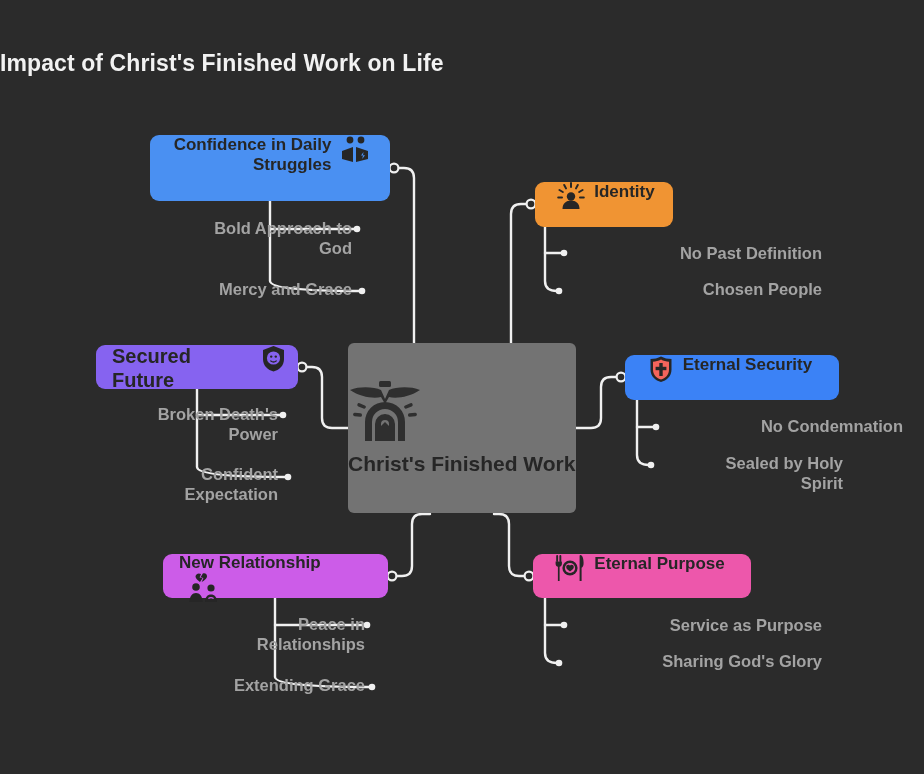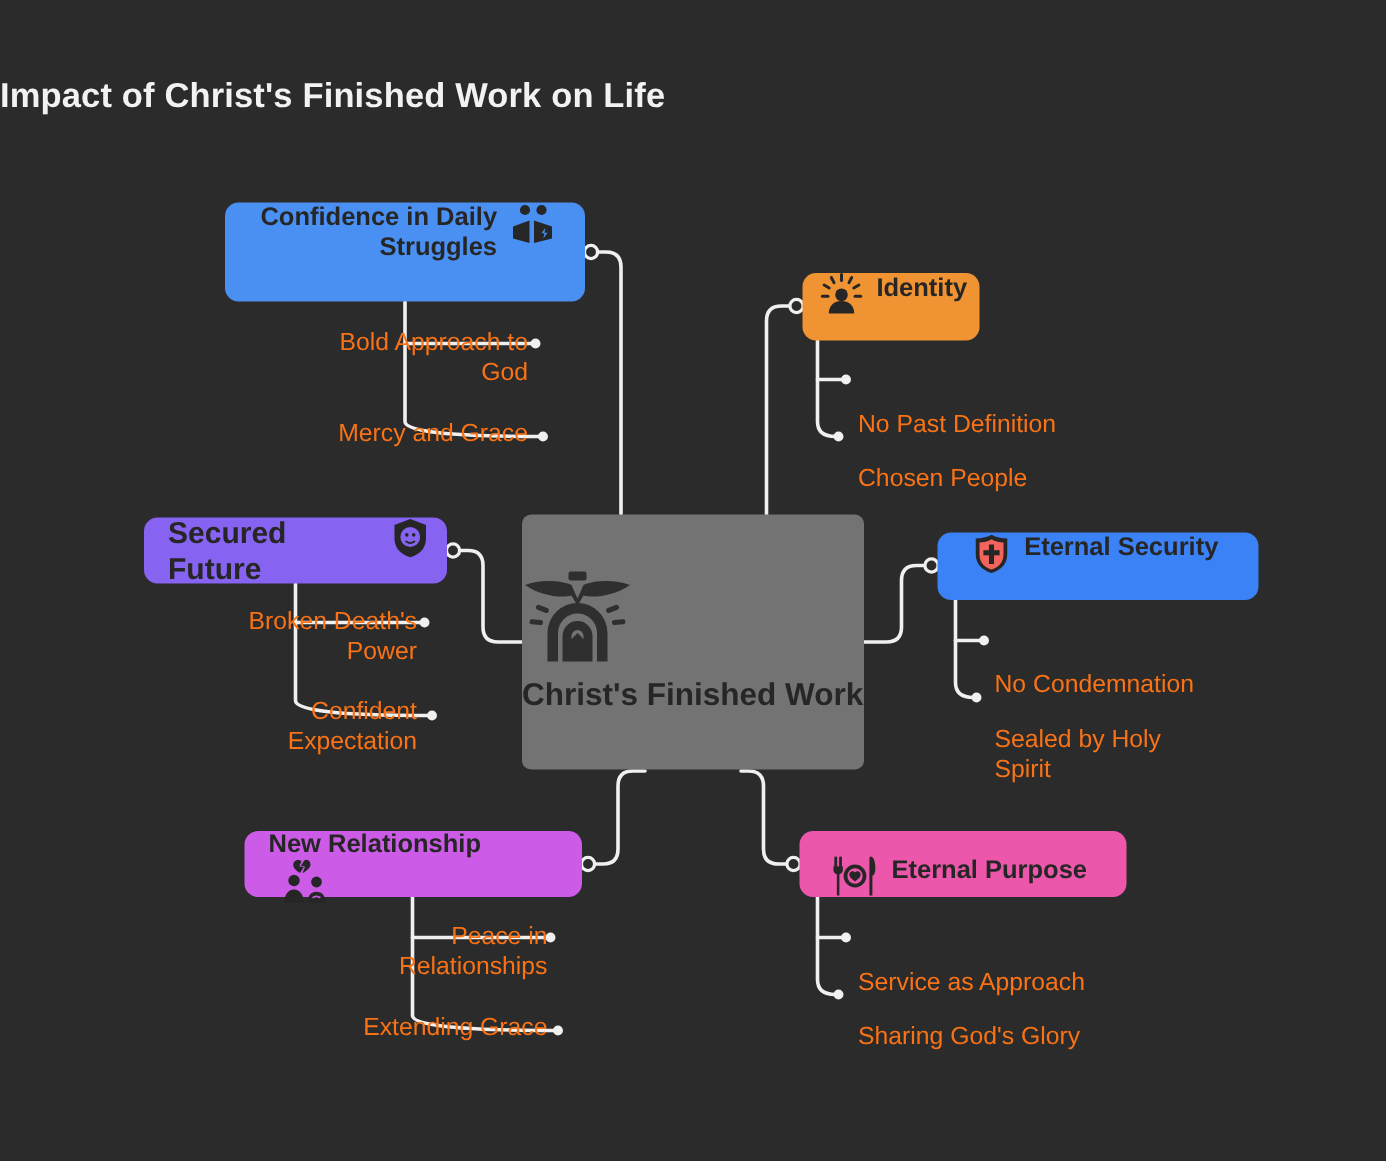--- a/index.html
+++ b/index.html
@@ -90,51 +90,51 @@
   #node-newrel {
     left: 163px; top: 554px;
     width: 225px; height: 44px;
     background: #cc5ce8;
     font-size: 17px;
     padding: 4px 12px 0 16px;
     flex-direction: column;
   }
   #node-identity {
     left: 535px; top: 182px;
-    width: 118px; height: 45px;
+    width: 138px; height: 45px;
     background: #f09433;
     font-size: 17px;
     padding: 0 16px 0 20px;
   }
   #node-eternal-security {
     left: 625px; top: 355px;
     width: 214px; height: 45px;
     background: #3b82f6;
     font-size: 17px;
     padding: 0 16px 0 12px;
   }
   #node-eternal-purpose {
     left: 533px; top: 554px;
     width: 218px; height: 44px;
     background: #ed57ab;
     font-size: 17px;
-    padding: 16px 16px 0 12px;
+    padding: 0 16px 0 12px;
   }
 
   .subitem {
     position: absolute;
-    color: #f97316;
+    color: #a3a3a3;
     font-size: 16.5px;
-    font-weight: normal;
+    font-weight: bold;
     line-height: 1.22;
     z-index: 3;
     white-space: pre-line;
   }
   .subitem.right-al { text-align: right; }
-  .subitem.left-al  { text-align: left; margin-top: 30px; }
+  .subitem.left-al  { text-align: right; }
 </style>
 </head>
 <body>
 
 <div id="canvas">
 
   <div class="title">Impact of Christ's Finished Work on Life</div>
 
   <svg id="wires" viewBox="0 0 924 774" xmlns="http://www.w3.org/2000/svg">
     <g fill="none" stroke="#f0f0f0" stroke-width="2.4" stroke-linecap="round">
@@ -326,16 +326,16 @@
           <circle cx="15" cy="14" r="7.6"></circle>
           <circle cx="15" cy="14" r="5.1" fill="#ed57ab"></circle>
           <path d="M15 17.6 C12.6 15.8 11.2 14.7 11.2 13 C11.2 11.7 12.2 10.8 13.4 10.8 C14.1 10.8 14.7 11.2 15 11.7 C15.3 11.2 15.9 10.8 16.6 10.8 C17.8 10.8 18.8 11.7 18.8 13 C18.8 14.7 17.4 15.8 15 17.6 Z"></path>
 
           <path d="M25.4 1 C27.6 1 28.6 5 28.6 9 C28.6 12 27.6 13.4 26.6 13.8 L26.6 27 L24.6 27 L24.6 1.6 Z"></path>
         </g>
       </svg>
     </span>
     <span class="ntext">Eternal Purpose</span>
   </div>
-  <div class="subitem left-al" style="left:572px; top:615px; width:250px;">Service as Approach</div>
+  <div class="subitem left-al" style="left:572px; top:615px; width:250px;">Service as Purpose</div>
   <div class="subitem left-al" style="left:572px; top:651px; width:250px;">Sharing God's Glory</div>
 
 </div>
 
 </body></html>

